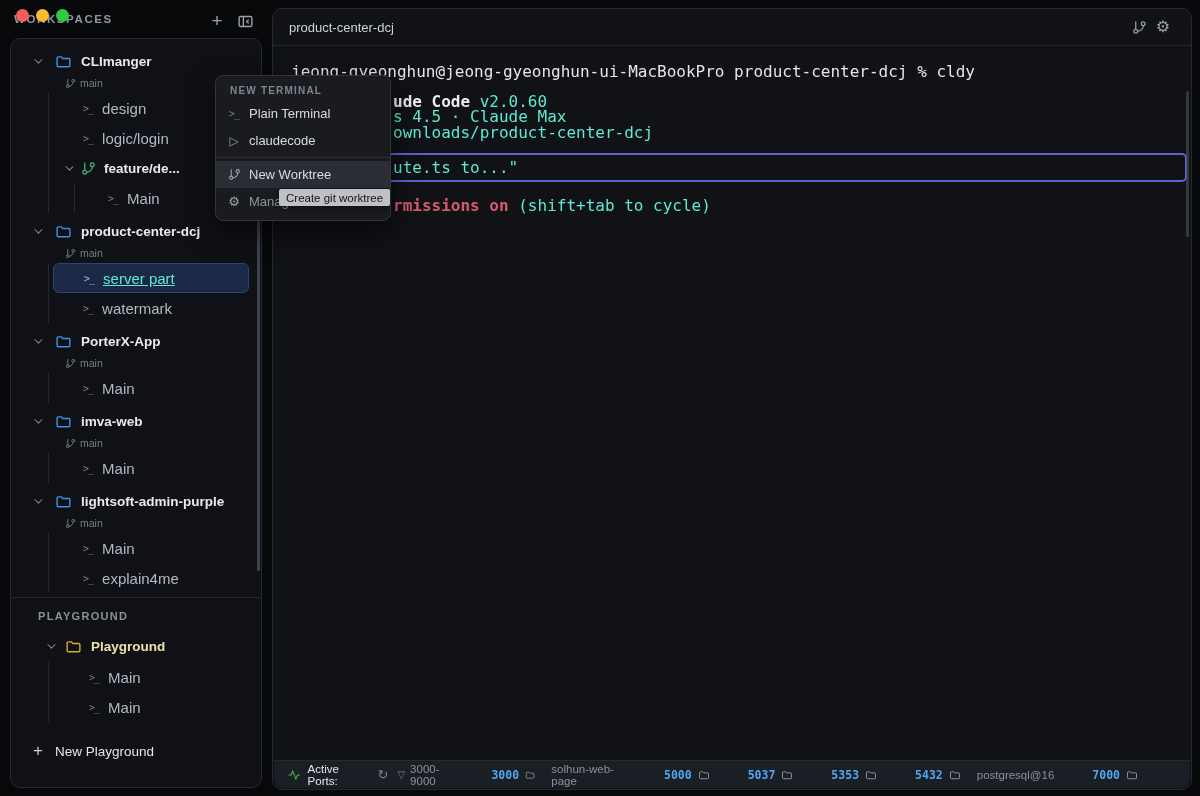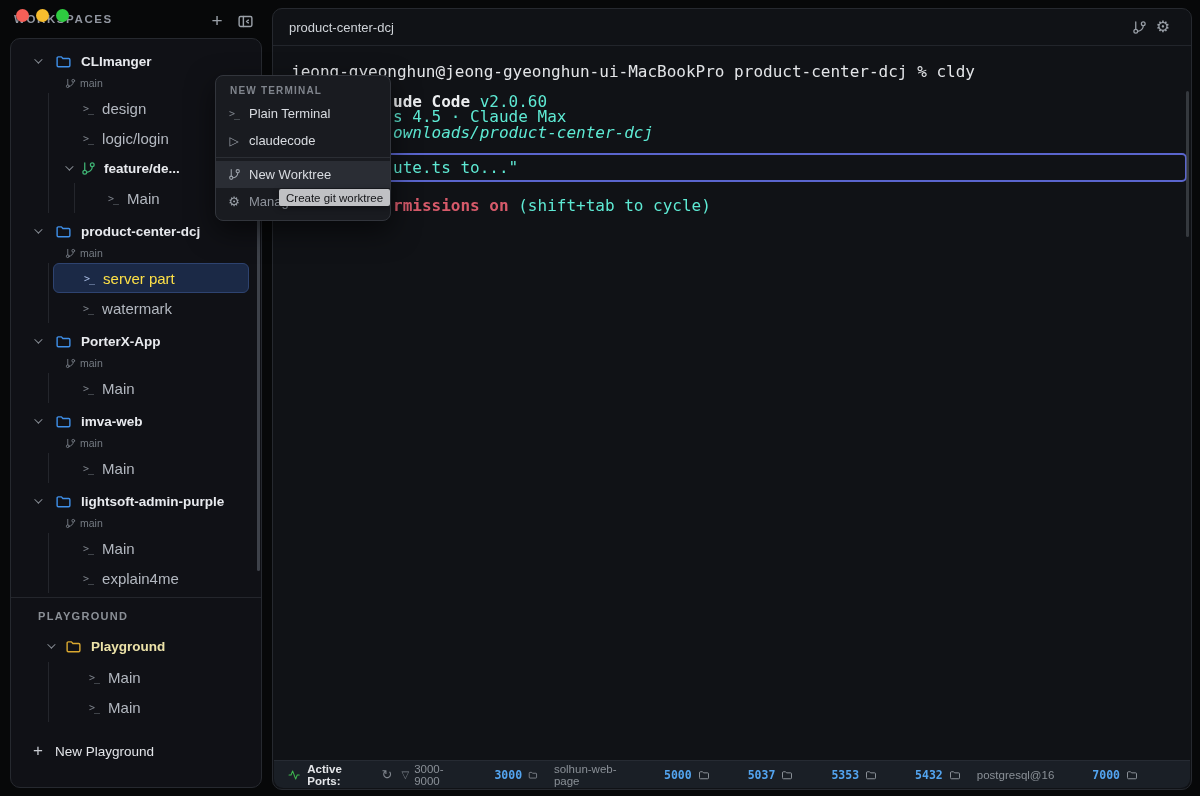--- a/index.html
+++ b/index.html
@@ -56,21 +56,21 @@
   .ws-sub svg { width:11px; height:11px; margin-right:4px; }
   .ws-sub span { font-size:10.5px; }
   .children { margin-left:37px; border-left:1px solid #24262c; }
   .term-row {
     height:30px; display:flex; align-items:center; gap:9px;
     margin-left:4px; margin-right:12px; padding-left:30px; border-radius:6px;
   }
   .prompt { font-family:"DejaVu Sans Mono", monospace; font-size:10px; color:#7d838b; letter-spacing:-1px; flex:none; }
   .term-label { font-size:15px; color:#b3b8c0; }
   .term-row.selected { background:#1b2946; border:1px solid #2e4370; }
-  .term-row.selected .term-label { color:#fde047; }
+  .term-row.selected .term-label { color:#5eead4;text-decoration:underline; }
   .term-row.selected .prompt { color:#a9bde4; }
   .branch-row { height:30px; display:flex; align-items:center; padding-left:14px; }
   .branch-row .chev { width:10px; margin-right:8px; }
   .branch-row svg { width:15px; height:15px; color:#3fb575; margin-right:8px; }
   .branch-row .ws-name { font-size:13.5px; }
   .children2 { margin-left:25px; border-left:1px solid #24262c; }
   .children2 .term-row { margin-left:0; padding-left:33px; }
 
   .playground {
     position:absolute; left:0; right:0; bottom:0; height:190px;
@@ -116,21 +116,21 @@
   }
   .main-thumb { position:absolute; right:2px; top:82px; width:3px; height:146px; background:#4a4e55; border-radius:2px; opacity:.65; }
 
   
   .statusbar {
     position:absolute; left:1px; right:1px; bottom:1px; height:28px;
     background:#1a1f26; border-top:1px solid #262b33; border-radius:0 0 9px 9px;
     display:flex; align-items:center; padding:0 14px; font-size:11.5px;
   }
   .sb-pulse { width:14px; height:14px; color:#3fb950; margin-right:7px; }
-  .sb-label { color:#e3e5e8; font-weight:700; margin-right:12px; }
+  .sb-label { color:#e3e5e8; font-weight:400; margin-right:12px; }
   .sb-refresh { color:#7d838b; font-size:13px; margin-right:9px; }
   .sb-funnel { color:#7d838b; font-size:10px; margin-right:5px; }
   .sb-range { color:#8a9097; margin-right:32px; }
   .port-group { display:flex; align-items:center; margin-right:38px; }
   .port-num { font-family:"DejaVu Sans Mono", monospace; font-weight:700; color:#53a4ef; font-size:11.5px; }
   .port-folder { width:12px; height:12px; color:#8a9097; margin-left:6px; }
   .port-label { color:#8a9097; margin-left:16px; }
 
   
   .ctx-menu {
@@ -387,21 +387,21 @@
       </span>
     <span class="th-icon">
         <span class="gear-glyph">⚙</span>
       </span>
   </div>
 
   <div class="term-body">
     <div class="tline t-white" style="left:18px; top:18px;">jeong-gyeonghun@jeong-gyeonghun-ui-MacBookPro product-center-dcj % cldy</div>
     <div class="tline" style="left:120px; top:48px;"><span class="t-bold">ude Code</span><span class="t-grey"> v2.0.60</span></div>
     <div class="tline t-grey" style="left:120px; top:63px;">s 4.5 · Claude Max</div>
-    <div class="tline t-grey" style="left:120px; top:79px;font-style:italic;">ownloads/product-center-dcj</div>
+    <div class="tline t-grey" style="left:120px; top:79px;">ownloads/product-center-dcj</div>
     <div class="input-box"></div>
     <div class="tline t-grey" style="left:120px; top:114px;">ute.ts to..."</div>
     <div class="tline" style="left:120px; top:152px;"><span class="t-red">rmissions on</span><span class="t-grey"> (shift+tab to cycle)</span></div>
   </div>
   <div class="main-thumb"></div>
 
   <div class="statusbar">
     <svg class="ic sb-pulse" viewBox="0 0 24 24">
         <use href="#ic-pulse"></use>
       </svg>

